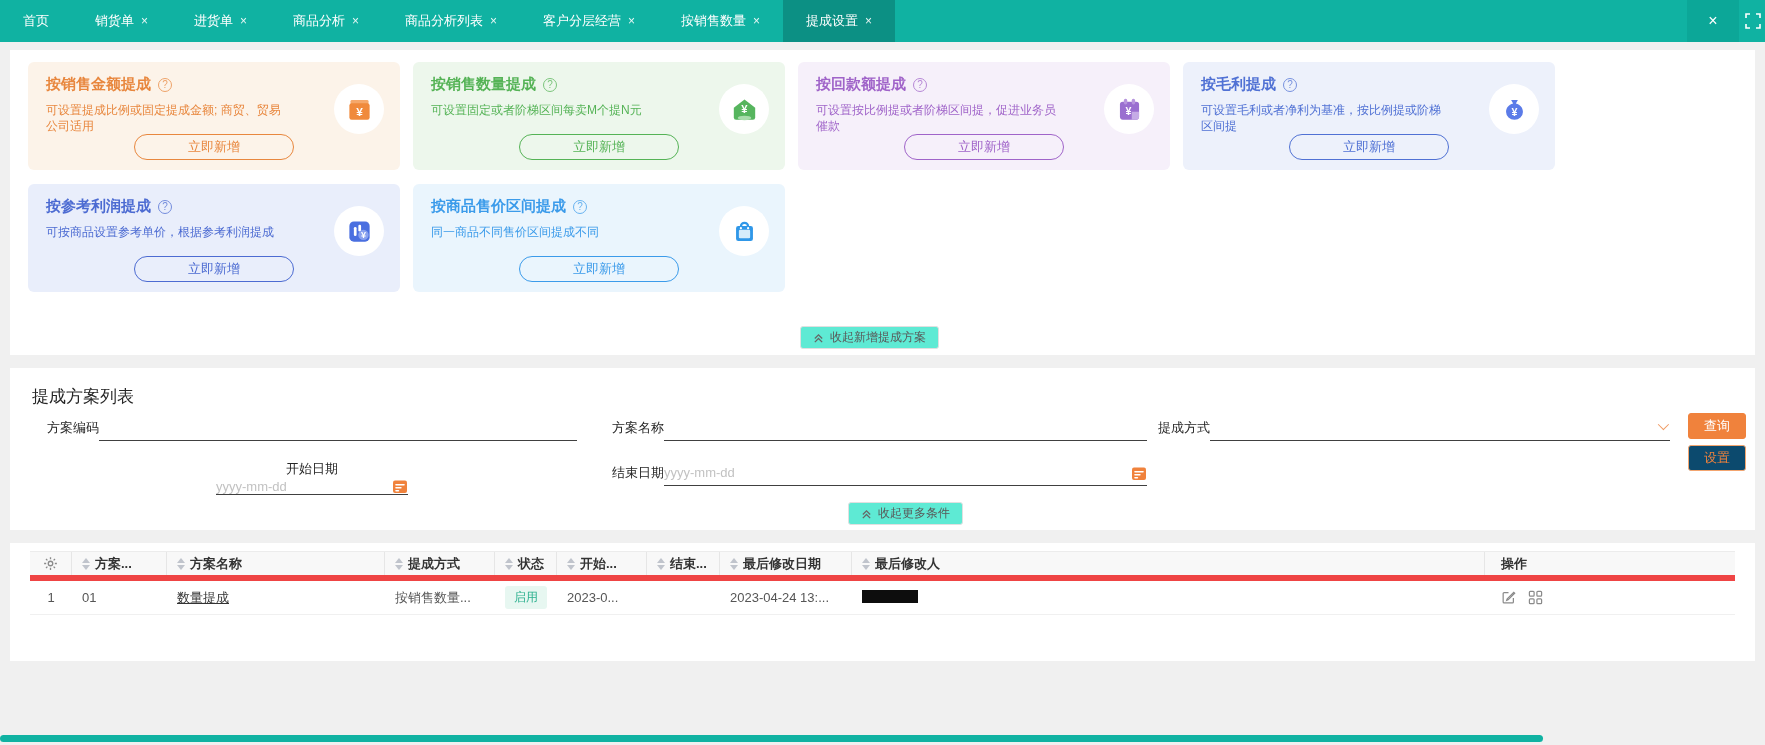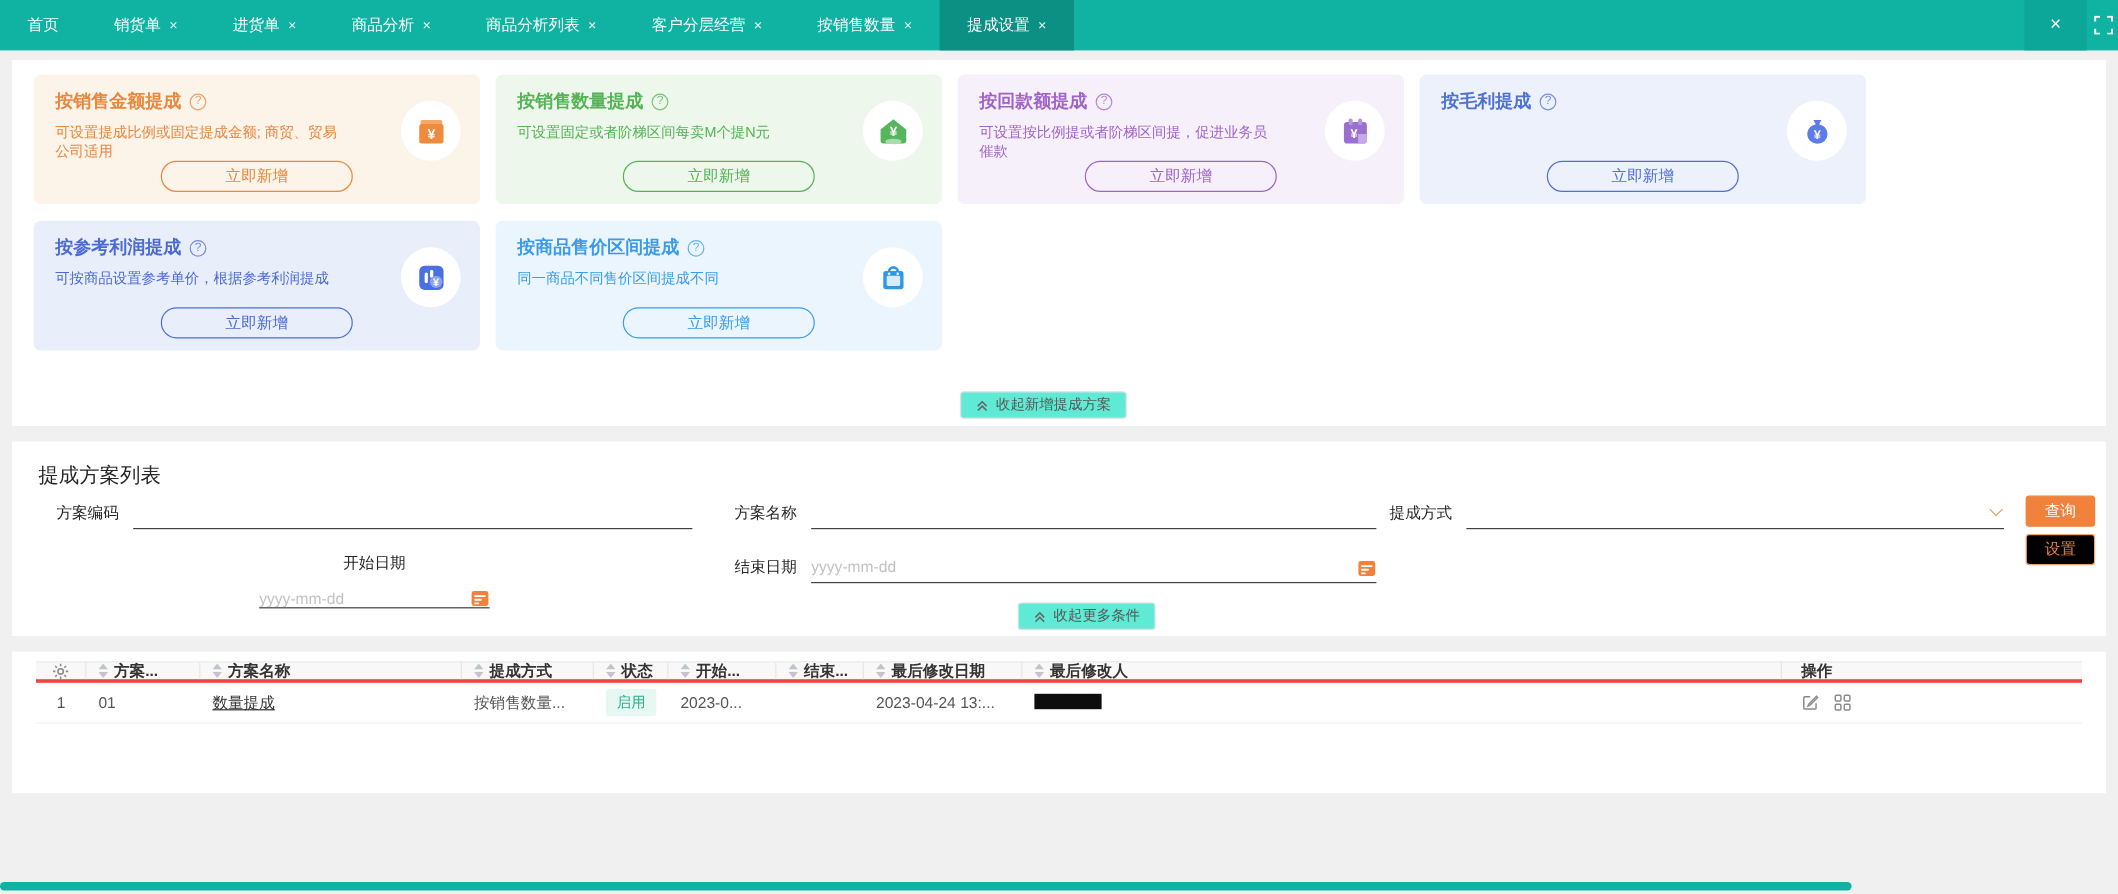--- a/index.html
+++ b/index.html
@@ -35,40 +35,40 @@
               border:1px solid var(--accent,#888); color:var(--accent,#888); border-radius:14px; background:transparent;
               font-size:13px; cursor:pointer; font-family:inherit; }
   .card-circle { position:absolute; right:16px; top:22px; width:50px; height:50px; background:#fff; border-radius:50%;
                  display:flex; align-items:center; justify-content:center; }
   .collapse-pill { position:absolute; display:flex; gap:6px; align-items:center; height:23px; padding:0 12px;
                    background:#5eead4; border:1px solid #e0e0e0; border-radius:3px; color:#595959; font-size:12px; cursor:pointer; white-space:nowrap; }
   .pill-cards { left:790px; bottom:6px; }
   
   .panel-list { top:368px; height:162px; }
   .list-title { position:absolute; left:22px; top:17px; font-size:17px; color:#262626; }
-  .ffield { position:absolute; display:flex; align-items:center; gap:12px; }
+  .ffield { position:absolute; display:flex; align-items:center; }
   .flabel { font-size:13px; color:#262626; white-space:nowrap; }
   .fline  { flex:1; display:flex; align-items:center; border-bottom:1px solid #404040; height:26px; }
   .fline input { flex:1; border:none; outline:none; background:transparent; font-size:13px; color:#333; font-family:inherit; min-width:0; }
   .fline input::placeholder { color:#c2c2c2; }
   .chev-down { width:8px; height:8px; border-right:1.6px solid #f09a62; border-bottom:1.6px solid #f09a62;
                transform:rotate(45deg) translateY(-2px); margin:0 4px 4px 0; cursor:pointer; }
   .f-code  { left:37px;  top:47px; width:530px; }
   .f-name  { left:602px; top:47px; width:535px; }
   .f-type  { left:1148px;top:47px; width:512px; }
   .f-start { left:37px;  top:92px; width:530px;flex-direction:column; }
   .f-end   { left:602px; top:92px; width:535px; }
   .btn-search, .btn-settings { position:absolute; left:1678px; width:58px; height:26px; border-radius:3px;
                font-size:13px; cursor:pointer; font-family:inherit; }
   .btn-search  { top:45px; background:#f0823c; border:1px solid #f0823c; color:#fff; }
-  .btn-settings{ top:77px; background:#000000; border:1px solid #f3a56f; color:#f0823c; }
+  .btn-settings{ top:77px; background:#0c4a6e; border:1px solid #f3a56f; color:#f0823c; }
   .pill-more { left:838px; bottom:5px; }
   
   .panel-table { top:543px; height:118px; padding:8px 20px 0; }
-  .thead { display:flex; height:18px; background:#f8f8f8; border-top:1px solid #ececec; border-bottom:3px solid #ef4444; }
+  .thead { display:flex; height:30px; background:#f8f8f8; border-top:1px solid #ececec; border-bottom:6px solid #ef4444; }
   .th { display:flex; align-items:center; gap:5px; padding-left:10px; font-size:13px; font-weight:bold; color:#333;
         border-right:1px solid #e6e6e6; cursor:pointer; white-space:nowrap; overflow:hidden; }
   .th:last-child { border-right:none; cursor:default; }
   .trow { display:flex; height:34px; border-bottom:1px solid #f0f0f0; align-items:center; }
   .td { padding-left:10px; font-size:13px; color:#555; white-space:nowrap; overflow:hidden; }
   .c1{width:42px; display:flex; justify-content:center; padding-left:0;}
   .c2{width:95px;} .c3{width:218px;} .c4{width:110px;} .c5{width:62px;}
   .c6{width:90px;} .c7{width:73px;}  .c8{width:132px;} .c9{flex:1;}  .c10{width:250px; padding-left:16px;}
   .row-link { color:#333; text-decoration:underline; cursor:pointer; }
   .status-badge { display:inline-block; padding:3px 9px; background:#e7f7f1; color:#2ab08e; font-size:12px; border-radius:3px; }
@@ -177,20 +177,21 @@
             <text x="11" y="17" font-size="9.5" fill="#fff" text-anchor="middle" font-weight="bold">¥</text>
           </svg>
       </div>
     </div>
 
     <div class="card" style="--accent: #5071d4; --bg: #edf1fb;">
       <div class="card-title">
           <span>按毛利提成</span>
           <span class="help-icon">?</span>
         </div>
+      <div class="card-desc">可设置毛利或者净利为基准，按比例提或阶梯区间提</div>
       <button class="card-btn">立即新增</button>
       <div class="card-circle">
         <svg width="27" height="27" viewBox="0 0 24 24">
             <path d="M9 3.5 h6 l-1.8 3.2 c4.2 1 6.3 4 6.3 7.6 a7.5 6.8 0 0 1 -15 0 c0 -3.6 2.1 -6.6 6.3 -7.6 Z" fill="#5b7be8"></path>
             <text x="12" y="17.5" font-size="9.5" fill="#fff" text-anchor="middle" font-weight="bold">¥</text>
           </svg>
       </div>
     </div>
 
   </div>

